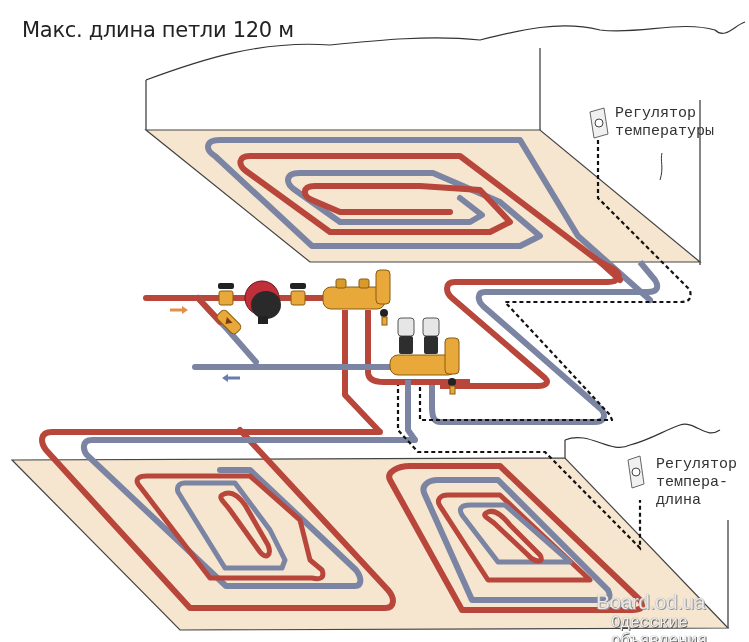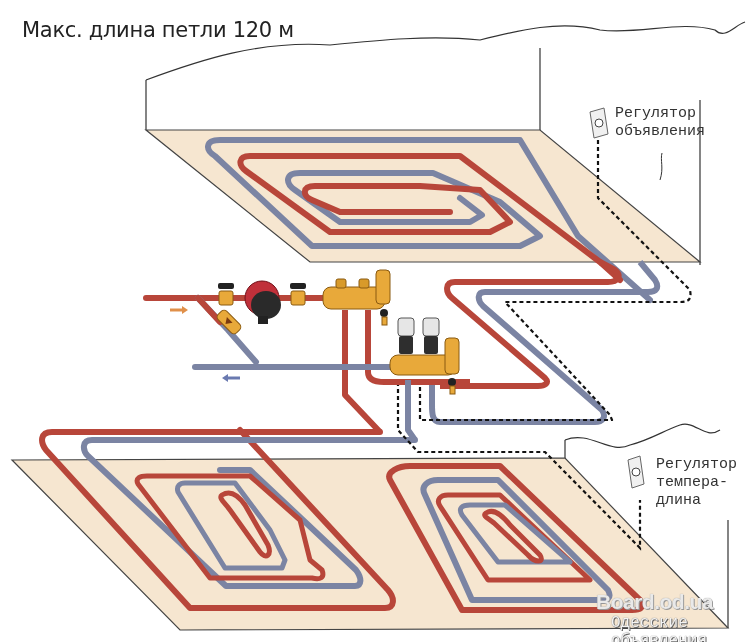--- a/index.html
+++ b/index.html
@@ -2,21 +2,21 @@
 <html><head>
 <meta charset="utf-8">
 <style>
   html,body{margin:0;padding:0;background:#ffffff;}
   body{width:749px;height:642px;overflow:hidden;position:relative;font-family:"DejaVu Sans","Liberation Sans",sans-serif;}
   #stage{position:absolute;left:0;top:0;width:749px;height:527px;}
   .title{position:absolute;left:22px;top:18px;font-size:21px;color:#222;letter-spacing:-0.3px;}
   .label{position:absolute;font-size:15px;line-height:18px;color:#333;font-family:Liberation Mono, monospace;}
   .lbl-top{left:615px;top:105px;}
   .lbl-bot{left:656px;top:456px;}
-  .wm1{position:absolute;left:596px;top:590px;font-family:"Liberation Sans",sans-serif;font-weight:bold;font-size:21px;color:#e9e9e9;text-shadow:0 0 1px #888,1px 1px 0 #9a9a9a;letter-spacing:-0.5px;}
+  .wm1{position:absolute;left:596px;top:590px;font-family:"Liberation Sans",sans-serif;font-weight:normal;font-size:21px;color:#e9e9e9;text-shadow:0 0 1px #888,1px 1px 0 #9a9a9a;letter-spacing:-0.5px;}
   .wm2{position:absolute;left:611px;top:614px;font-family:Liberation Mono, monospace;font-size:16px;color:#f3f3f3;text-shadow:0 0 1px #555,1px 1px 0 #666;}
   svg{position:absolute;left:0;top:0;}
 </style>
 </head>
 <body>
 
 <div id="stage">
 <svg width="749" height="642" viewBox="0 0 749 642">
   <defs>
     <filter id="soft">
@@ -136,21 +136,21 @@
     <polygon points="628,460 640,456 644,484 632,488" fill="#f0f0f0" stroke="#666"></polygon>
     <circle cx="636" cy="472" r="4" fill="#fff" stroke="#444"></circle>
   </g>
   <path d="M662,153 C660,160 664,168 660,180" fill="none" stroke="#333" stroke-width="1"></path>
 </svg>
 
 <div class="title">Макс. длина петли 120 м</div>
 
 <div class="label lbl-top">
   <div>Регулятор</div>
-  <div>объявления</div>
+  <div>температуры</div>
 </div>
 
 <div class="label lbl-bot">
   <div>Регулятор</div>
   <div>темпера-</div>
   <div>длина</div>
 </div>
 
 <div class="wm1">Board.od.ua</div>
 <div class="wm2">Одесские объявления</div>

